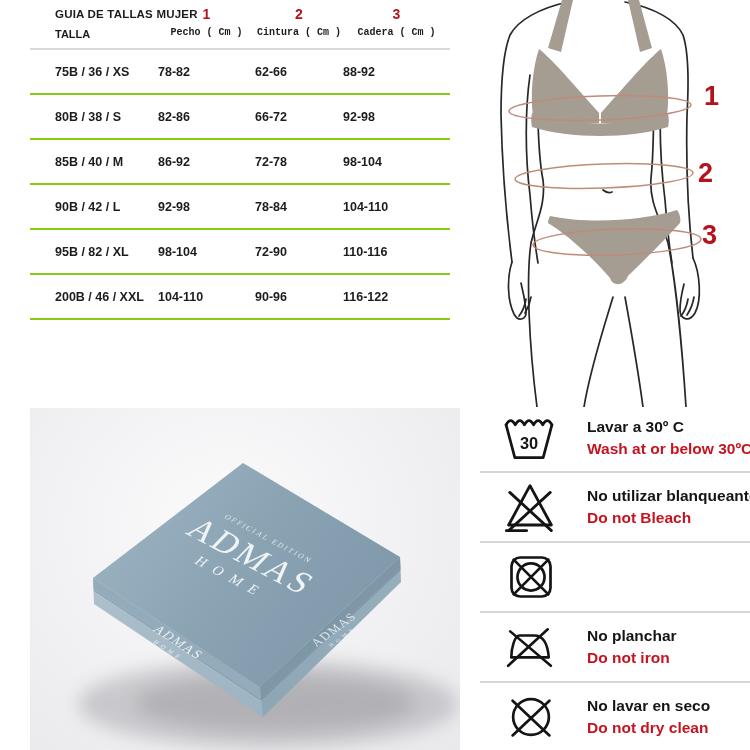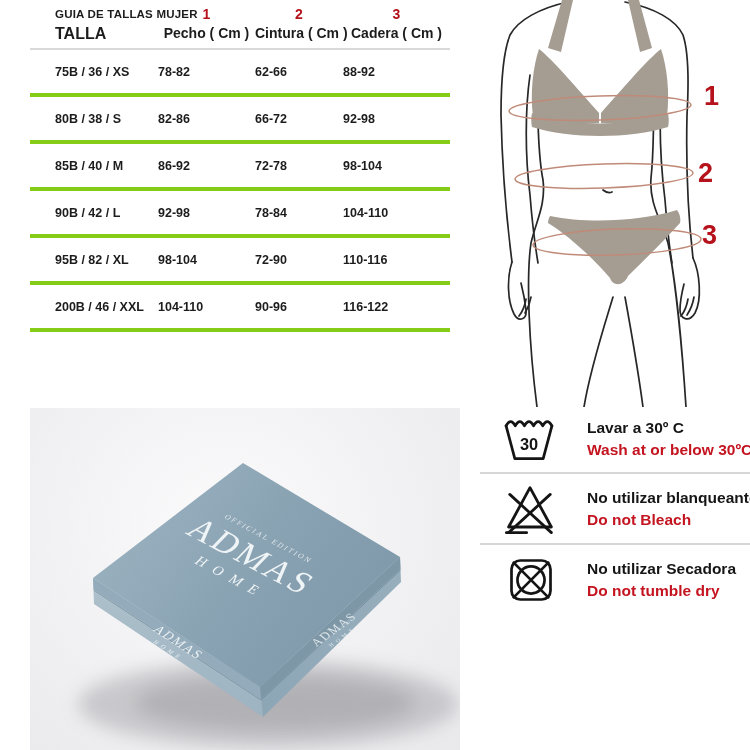--- a/index.html
+++ b/index.html
@@ -5,25 +5,25 @@
   html,body{margin:0;padding:0;background:#fff;}
   .root{position:relative;width:750px;height:750px;background:#ffffff;overflow:hidden;
         font-family:"Liberation Sans",sans-serif;color:#1c1c1c;}
 
   
   .size-guide{position:absolute;left:30px;top:4px;width:420px;}
   .sg-grid{display:grid;grid-template-columns:128px 97px 88px 107px;align-items:center;}
   .sg-head{border-bottom:2px solid #d9d9d9;padding-bottom:4px;}
   .sg-head .col1{padding-left:25px;}
   .sg-title{font-size:11.5px;font-weight:700;letter-spacing:.2px;line-height:20px;white-space:nowrap;}
-  .sg-talla{font-size:16px;font-weight:700;line-height:20px;}
+  .sg-talla{font-size:11px;font-weight:700;line-height:20px;}
   .sg-colhead{text-align:center;}
   .sg-num{font-size:14px;font-weight:700;color:#b5121c;line-height:18px;}
-  .sg-collabel{font-size:14px;font-weight:700;line-height:20px;white-space:nowrap;}
-  .sg-row{height:43px;border-bottom:4px solid #84cc16;font-size:12.5px;font-weight:700;}
+  .sg-collabel{font-size:10px;font-weight:700;line-height:20px;white-space:nowrap;font-family:Liberation Mono, monospace;}
+  .sg-row{height:43px;border-bottom:2px solid #84cc16;font-size:12.5px;font-weight:700;}
   .sg-row .size-cell{padding-left:25px;white-space:nowrap;}
   .sg-row .val{text-align:left;white-space:nowrap;}
 
   
   .figure-wrap{position:absolute;left:480px;top:0;width:270px;height:407px;}
   .fig-num{position:absolute;font-size:27px;font-weight:700;color:#b5121c;line-height:26px;}
   .fig-num.n1{left:704px;top:83px;}
   .fig-num.n2{left:698px;top:160px;}
   .fig-num.n3{left:702px;top:222px;}
 
@@ -236,22 +236,42 @@
     </div>
 
     <div class="care-row r3">
       <span class="care-icon">
         <svg width="52" height="52" viewBox="0 0 48 48">
           <rect class="stroke-ic" x="6" y="6" width="36" height="36" rx="8"></rect>
           <circle class="stroke-ic" cx="24" cy="24" r="12.5"></circle>
           <path class="stroke-ic" d="M8,8 L40,40 M40,8 L8,40"></path>
         </svg>
       </span>
-      <span class="care-text">
-        <div class="care-es">No utilizar Secadora</div>
-        <div class="care-en">Do not tumble dry</div>
-      </span>
-    </div>
-
-
+    </div>
+
+    <div class="care-row r4">
+      <span class="care-icon">
+        <svg width="54" height="50" viewBox="0 0 48 48">
+          <path class="stroke-ic" d="M14,13 L28,13 C37,13 41,21 42,34 L6,34 C6,26 9,13 14,13 Z"></path>
+          <path class="stroke-ic" d="M5,9 L44,42 M41,7 L3,42"></path>
+        </svg>
+      </span>
+      <span class="care-text">
+        <div class="care-es">No planchar</div>
+        <div class="care-en">Do not iron</div>
+      </span>
+    </div>
+
+    <div class="care-row r5">
+      <span class="care-icon">
+        <svg width="52" height="52" viewBox="0 0 48 48">
+          <circle class="stroke-ic" cx="24" cy="24" r="16.5"></circle>
+          <path class="stroke-ic" d="M7,9 L41,41 M41,9 L7,41"></path>
+        </svg>
+      </span>
+      <span class="care-text">
+        <div class="care-es">No lavar en seco</div>
+        <div class="care-en">Do not dry clean</div>
+      </span>
+    </div>
 
   </div>
 </div>
 
 </body></html>

